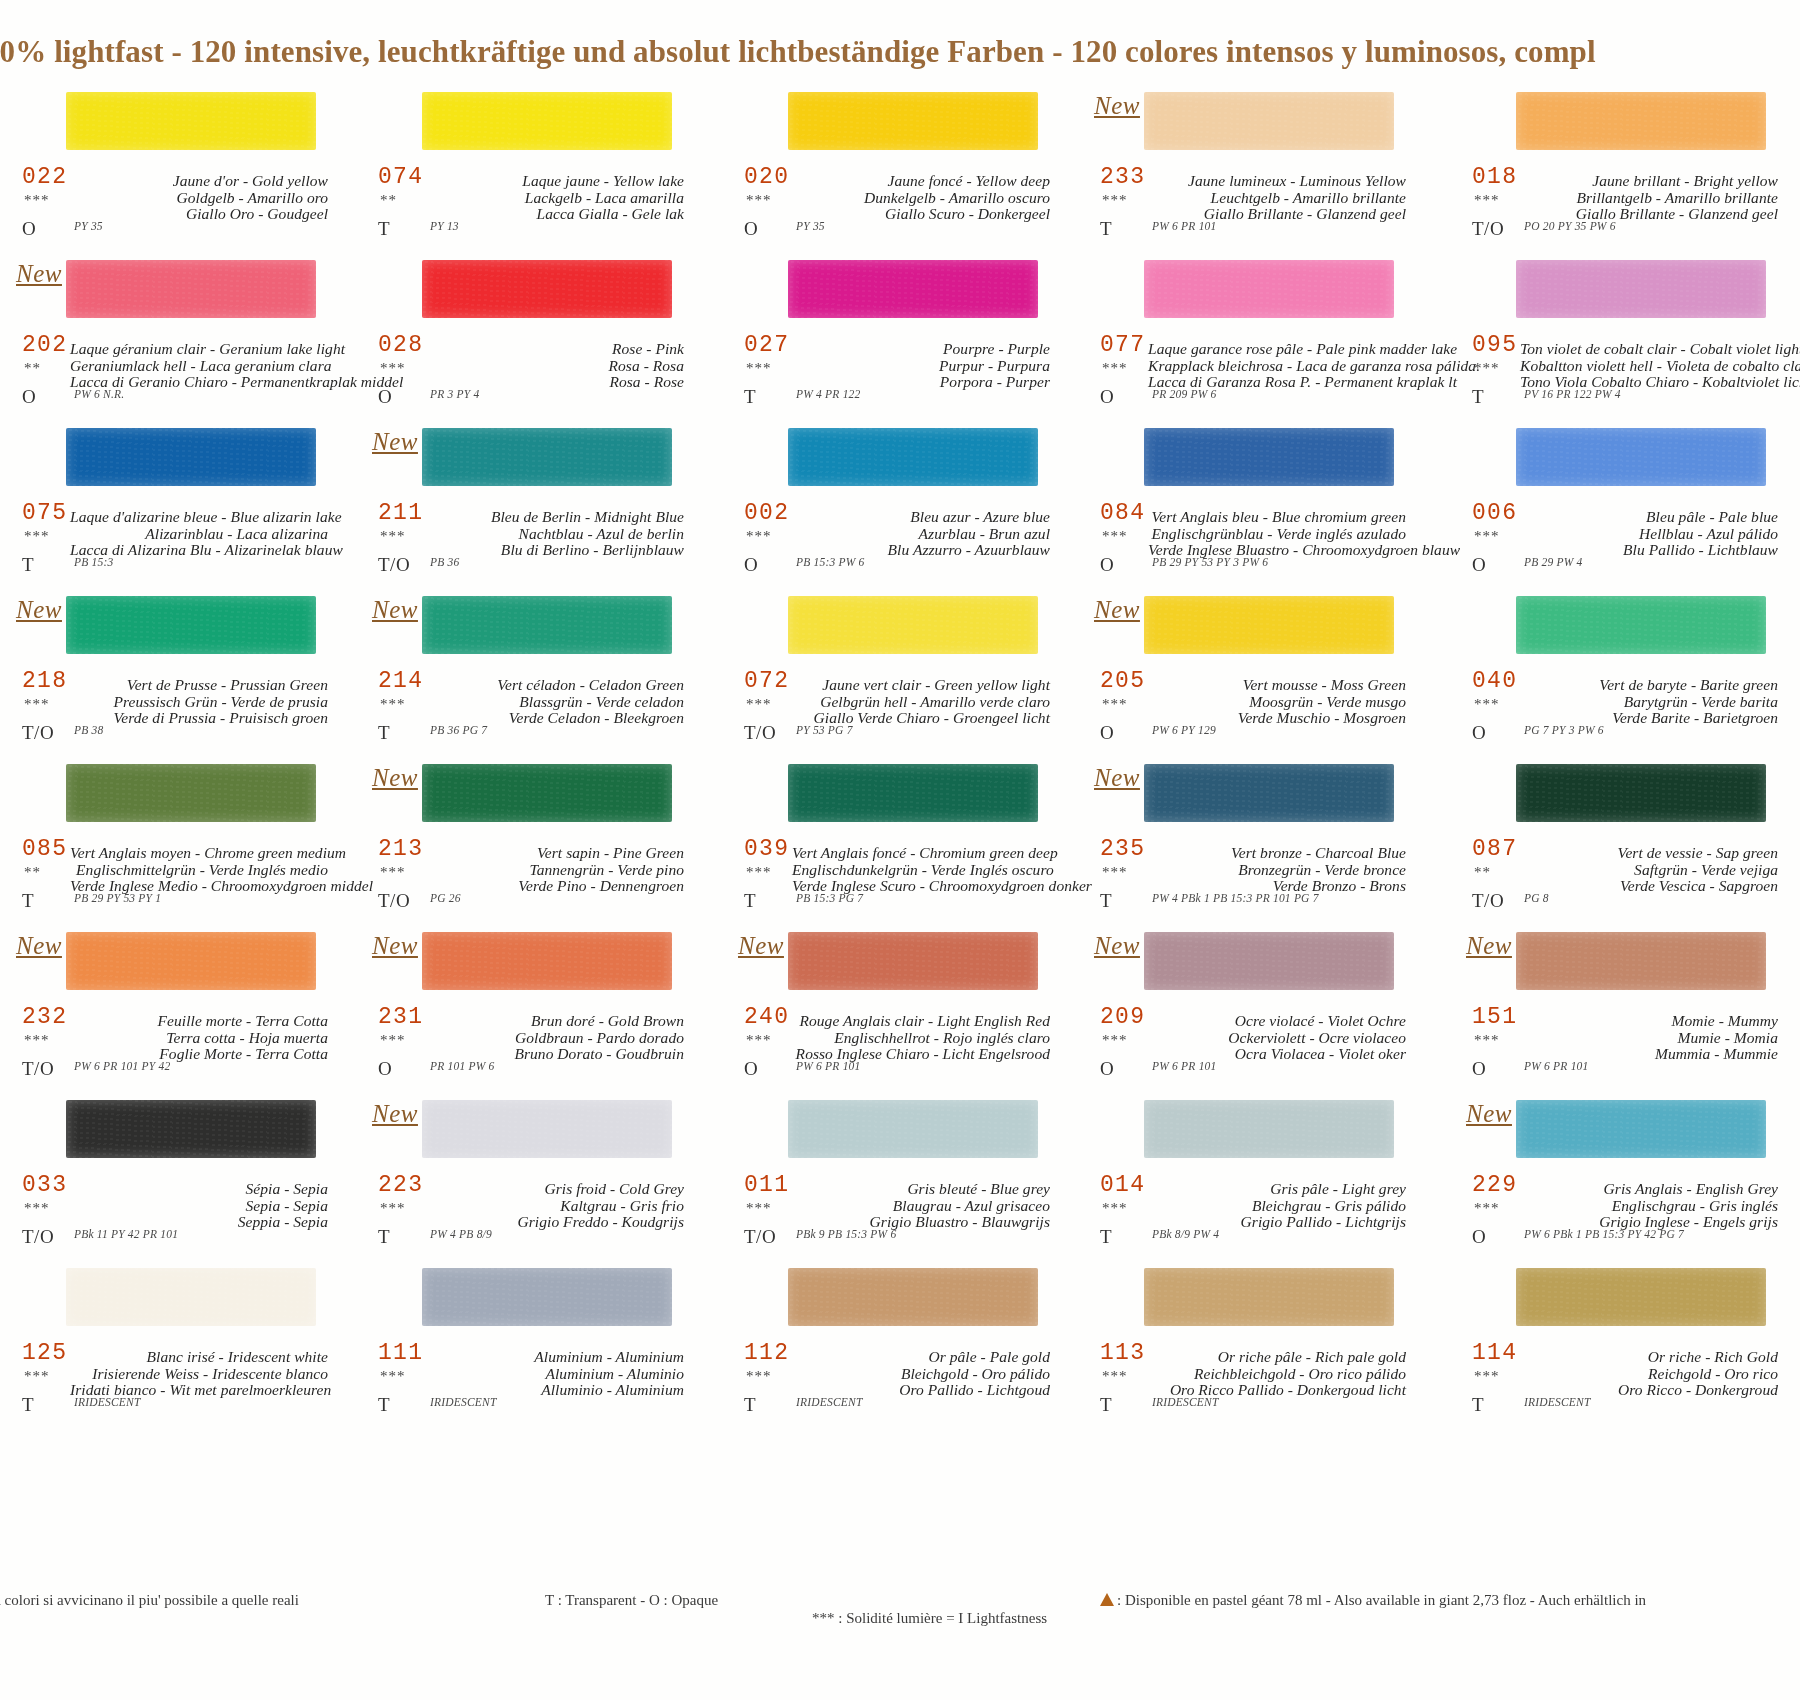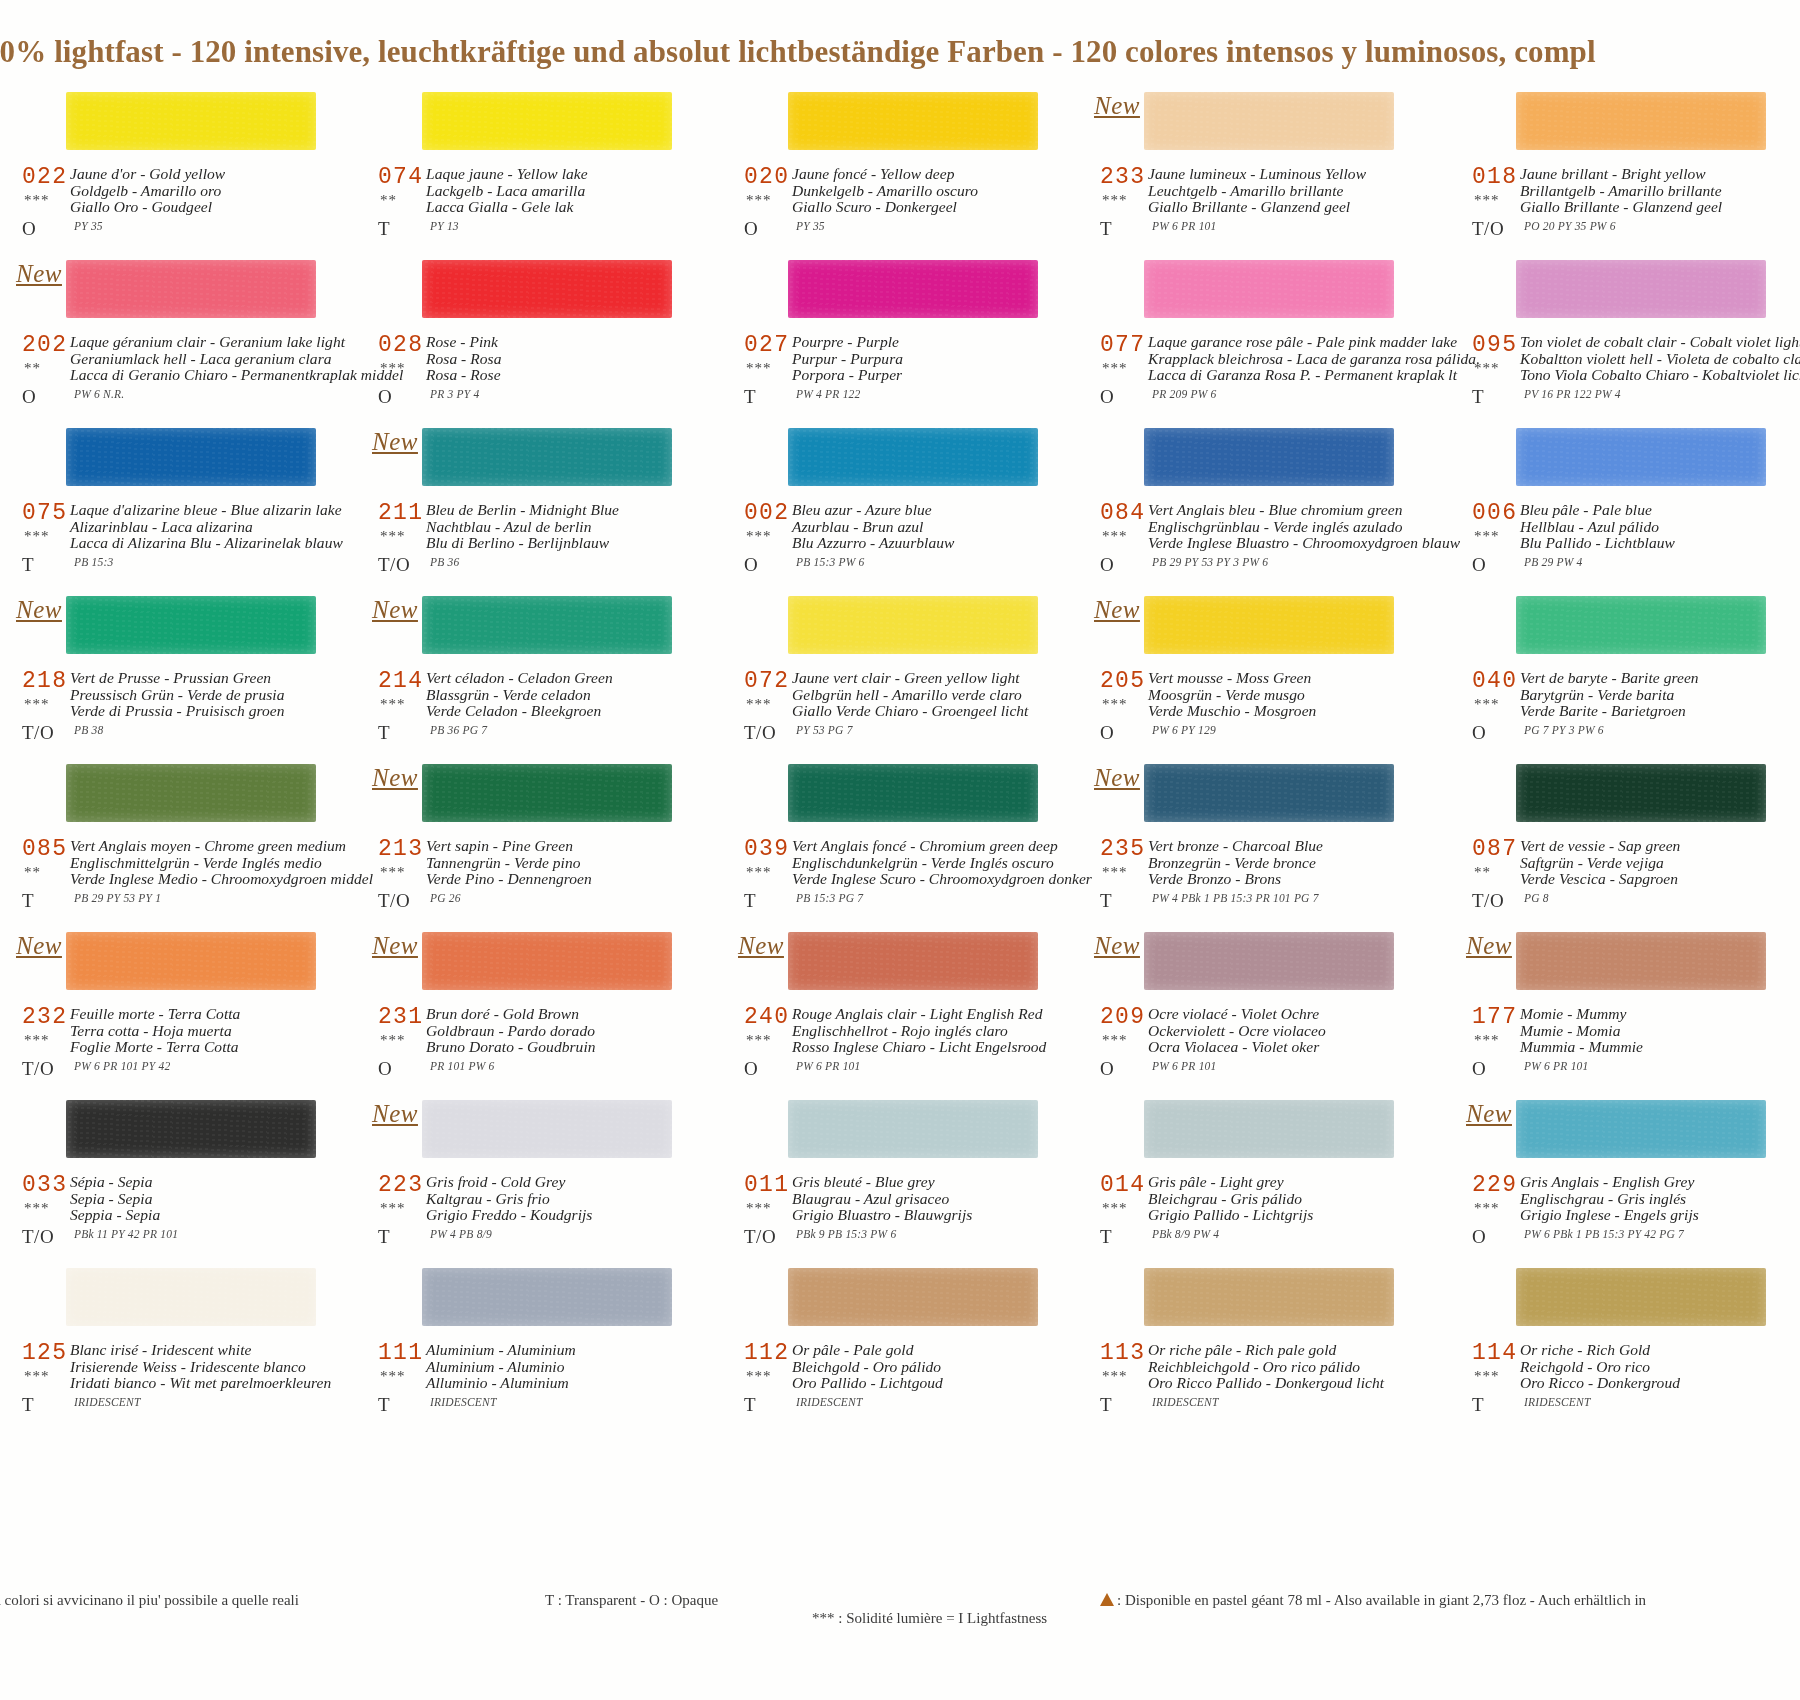--- a/index.html
+++ b/index.html
@@ -29,21 +29,21 @@
   .newtag{position:absolute;left:2px;top:8px;font-style:italic;font-size:25px;
           color:#8a5a28;text-decoration:underline;font-family:"Liberation Serif",serif;
           letter-spacing:.5px;}
 
   
   .info{position:relative;height:90px;}
   .code{position:absolute;left:8px;top:2px;font-size:23px;letter-spacing:1.3px;
         color:#c2410c;font-family:Liberation Mono, monospace;}
   .stars{position:absolute;left:10px;top:30px;font-size:15px;letter-spacing:1px;color:#444;}
   .opac{position:absolute;left:8px;top:56px;font-size:19px;color:#333;letter-spacing:.5px;}
-  .names{position:absolute;left:56px;top:4px;width:258px;}
+  .names{position:absolute;left:56px;top:11px;width:258px;text-align:right;}
   .names div{font-style:italic;font-size:15.5px;line-height:16.6px;color:#262626;
              white-space:nowrap;letter-spacing:.05px;}
   .pig{position:absolute;left:60px;top:58px;font-style:italic;font-size:11.5px;
        color:#4a4a4a;letter-spacing:.2px;white-space:nowrap;}
 
   
   #legend{position:absolute;left:0;top:1592px;width:1800px;height:26px;
           font-size:15px;color:#3a3a3a;}
   #legend .l{position:absolute;white-space:nowrap;}
   #lg0{left:-10px;}
@@ -548,21 +548,21 @@
           </div>
           <div class="pig">PW 6  PR 101</div>
         </div>
       </div>
       <div class="cell col4">
         <div class="swatch-wrap">
           <span class="newtag">New</span>
           <div class="swatch" style="background: repeating-linear-gradient(92deg, rgb(195, 135, 106) 0px, rgb(195, 135, 106) 3px, rgba(195, 135, 106, 0.867) 3px, rgba(195, 135, 106, 0.867) 6px), repeating-linear-gradient(3deg, rgba(255, 255, 255, 0.35) 0px, rgba(255, 255, 255, 0.35) 2px, rgba(255, 255, 255, 0) 2px, rgba(255, 255, 255, 0) 5px), rgb(195, 135, 106); box-shadow: rgba(255, 255, 255, 0.3) 0px 0px 14px inset;"></div>
         </div>
         <div class="info">
-          <div class="code">177</div>
+          <div class="code">151</div>
           <div class="stars">***</div>
           <div class="opac">O</div>
           <div class="names">
             <div>Momie - Mummy</div>
             <div>Mumie - Momia</div>
             <div>Mummia - Mummie</div>
           </div>
           <div class="pig">PW 6 PR 101</div>
         </div>
       </div>

